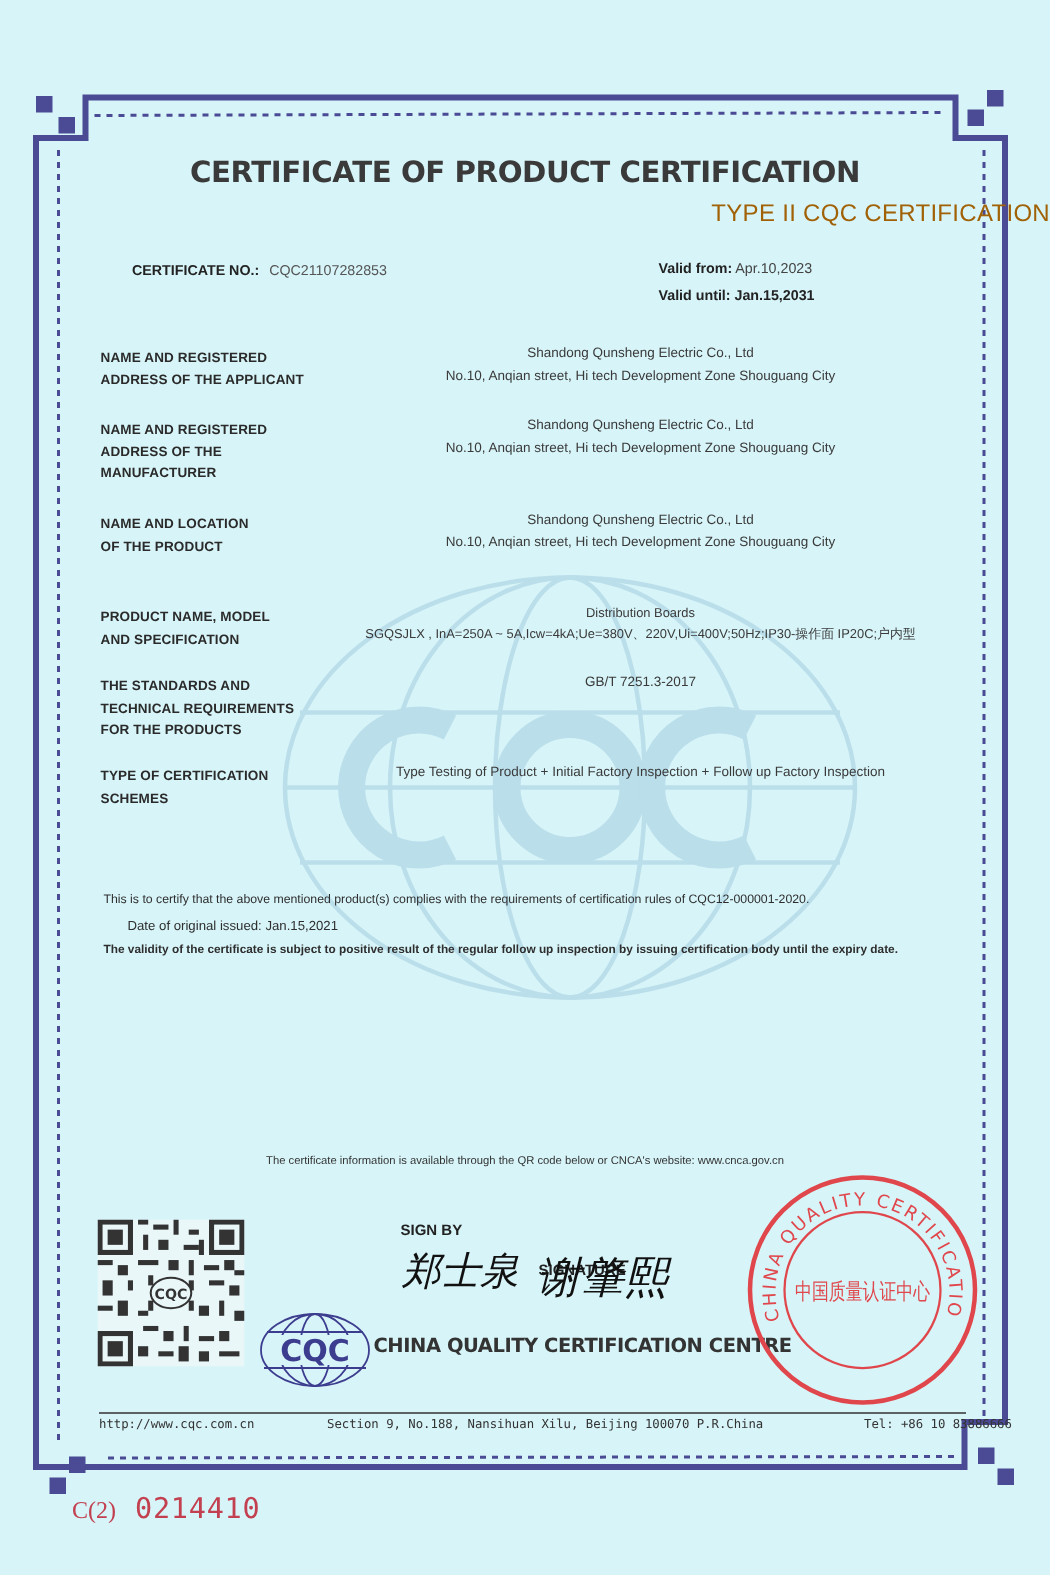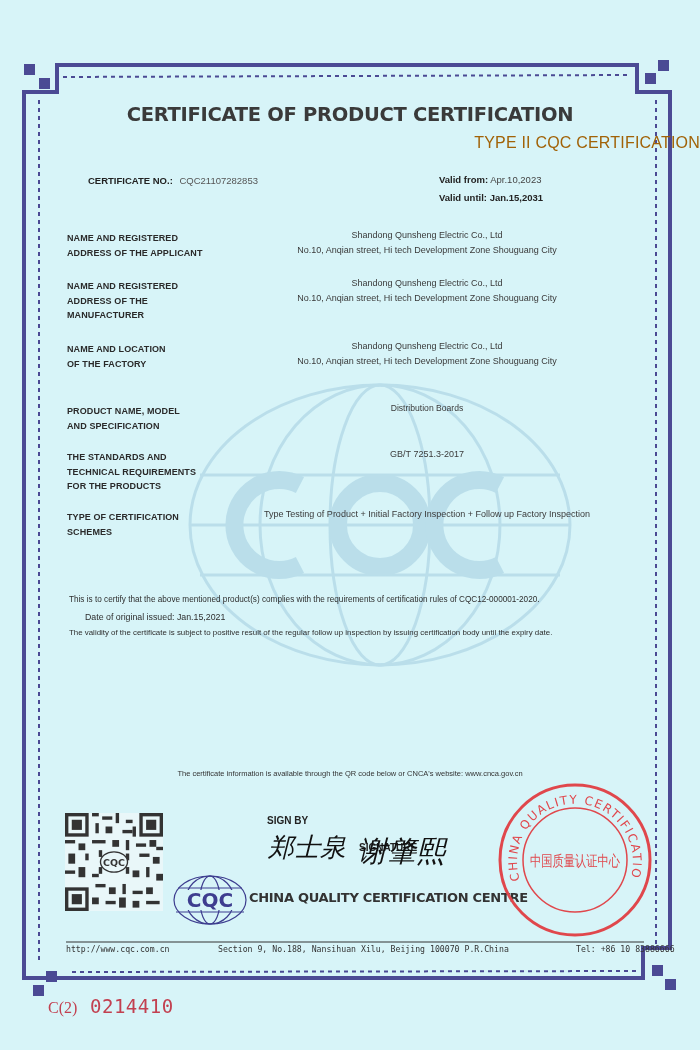--- a/index.html
+++ b/index.html
@@ -116,34 +116,35 @@
       <div>MANUFACTURER</div>
     </div>
   <div class="val" style="top:-2px;">
       <div>Shandong Qunsheng Electric Co., Ltd</div>
       <div style="margin-top:1px">No.10, Anqian street, Hi tech Development Zone Shouguang City</div>
     </div>
 </div>
 <div class="abs row" style="top:342px;">
   <div class="lbl">
       <div>NAME AND LOCATION</div>
-      <div>OF THE FACTORY</div>
+      <div>OF THE PRODUCT</div>
     </div>
   <div class="val" style="top:-2px;">
       <div>Shandong Qunsheng Electric Co., Ltd</div>
       <div style="margin-top:1px">No.10, Anqian street, Hi tech Development Zone Shouguang City</div>
     </div>
 </div>
 <div class="abs row" style="top:404px;">
   <div class="lbl">
       <div>PRODUCT NAME, MODEL</div>
       <div>AND   SPECIFICATION</div>
     </div>
   <div class="val" style="top:-2px; font-size:8.6px;">
       <div>Distribution Boards</div>
+      <div>SGQSJLX , InA=250A ~ 5A,Icw=4kA;Ue=380V、220V,Ui=400V;50Hz;IP30-操作面 IP20C;户内型</div>
     </div>
 </div>
 <div class="abs row" style="top:450px;">
   <div class="lbl">
       <div>THE STANDARDS AND</div>
       <div>TECHNICAL REQUIREMENTS</div>
       <div>FOR THE PRODUCTS</div>
     </div>
   <div class="val" style="top:-2px;">
       <div>GB/T 7251.3-2017</div>
@@ -154,21 +155,21 @@
       <div>TYPE OF CERTIFICATION</div>
       <div>SCHEMES</div>
     </div>
   <div class="val" style="top:-2px;">
       <div>Type Testing of Product + Initial Factory Inspection + Follow up Factory Inspection</div>
     </div>
 </div>
 
 <div class="abs stmt" style="top:559px;">This is to certify that the above mentioned product(s) complies with the requirements of certification rules of CQC12-000001-2020.</div>
 <div class="abs stmt" style="top:576px; font-size:8.8px;padding-left:16px;">Date of original issued: Jan.15,2021</div>
-<div class="abs stmt" style="top:592px; font-size:7.9px;">The validity of the certificate is subject to positive result of the regular follow up inspection by issuing certification body until the expiry date.</div>
+<div class="abs stmt" style="top:592px; font-size:7.9px;font-weight:bold;">The validity of the certificate is subject to positive result of the regular follow up inspection by issuing certification body until the expiry date.</div>
 
 <div class="abs qrnote">The certificate information is available through the QR code below or CNCA's website: www.cnca.gov.cn</div>
 
 <svg class="abs qr" viewBox="0 0 29 29">
   <rect width="29" height="29" fill="#e9f7f9"></rect>
   <g fill="#333">
     <rect x="0" y="0" width="7" height="7"></rect>
       <rect x="1" y="1" width="5" height="5" fill="#e9f7f9"></rect>
       <rect x="2" y="2" width="3" height="3"></rect>
     <rect x="22" y="0" width="7" height="7"></rect>

